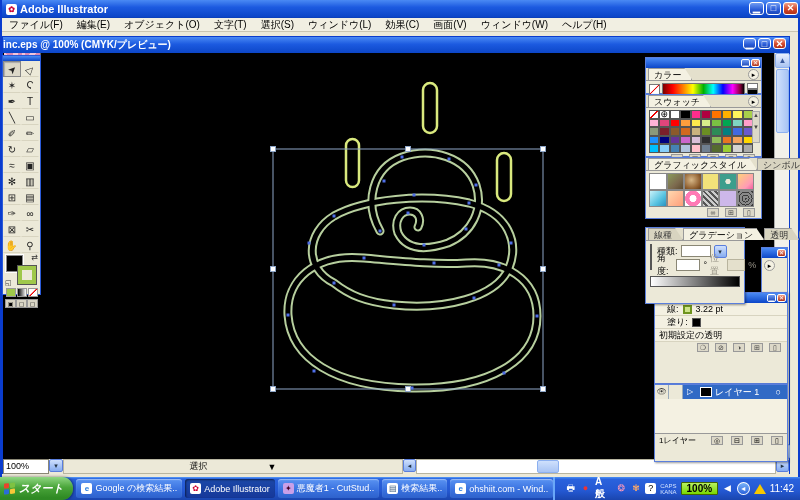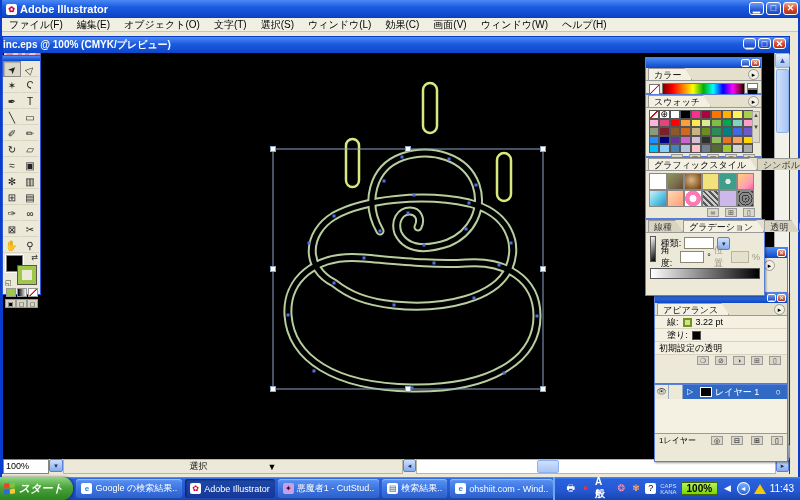--- a/index.html
+++ b/index.html
@@ -428,21 +428,21 @@
         <div class="style-cell" style="background: repeating-radial-gradient(circle, rgb(58, 58, 58) 0px, rgb(58, 58, 58) 1px, rgb(138, 138, 138) 1px, rgb(138, 138, 138) 3px);"></div>
       </div>
     <div class="mini-scroll" style="top:178px;height:30px">▲<br>▼</div>
     <div class="palette-footer">
       <div class="footer-ic">∞</div>
       <div class="footer-ic">⊞</div>
       <div class="footer-ic">▯</div>
     </div>
   </div>
 
-  <div class="palette abs" style="left:645px;top:219px;width:120px;height:77px;z-index:20">
+  <div class="palette abs" style="left:645px;top:227px;width:100px;height:77px;z-index:20">
     <div class="tab-strip">
       <div class="tab inactive">線種</div>
       <div class="tab">グラデーション</div>
       <div class="tab inactive">透明</div>
       <div class="panel-menu">▸</div>
     </div>
     <div id="gradient-body">
       <div id="grad-thumb"></div>
       <div>
         <div class="grad-row">
@@ -471,24 +471,20 @@
       </div>
     <div class="panel-menu" style="margin:2px">▸</div>
   </div>
 
   <div class="palette abs" style="left:654px;top:292px;width:134px;height:92px;z-index:16">
     <div class="mini-titlebar">
       <div class="mini-btns">
         <div class="mbtn">▁</div>
         <div class="mbtn close">✕</div>
       </div>
-    </div>
-    <div class="tab-strip">
-      <div class="tab">アピアランス</div>
-      <div class="panel-menu">▸</div>
     </div>
     <div class="ap-row indent">
       <span>線:</span>
       <span class="chip green"></span>
       <span>3.22 pt</span>
     </div>
     <div class="ap-row indent">
       <span>塗り:</span>
       <span class="chip black"></span>
     </div>
@@ -562,17 +558,17 @@
       <span class="tray-ic" style="color:#f9b">❂</span>
       <span class="tray-ic" style="color:#fa6">✾</span>
       <span class="tray-ic" style="background:#fff;color:#000;border-radius:2px">?</span>
       <span id="caps-stack">
         <span>CAPS</span><br><span>KANA</span>
       </span>
       <span id="battery-badge">100%</span>
       <span class="tray-ic">◀</span>
       <span id="collapse-circle">◂</span>
       <span id="warn-tri"></span>
-      <span id="clock">11:43</span>
+      <span id="clock">11:42</span>
     </div>
   </div>
 
 </div>
 
 </body></html>

